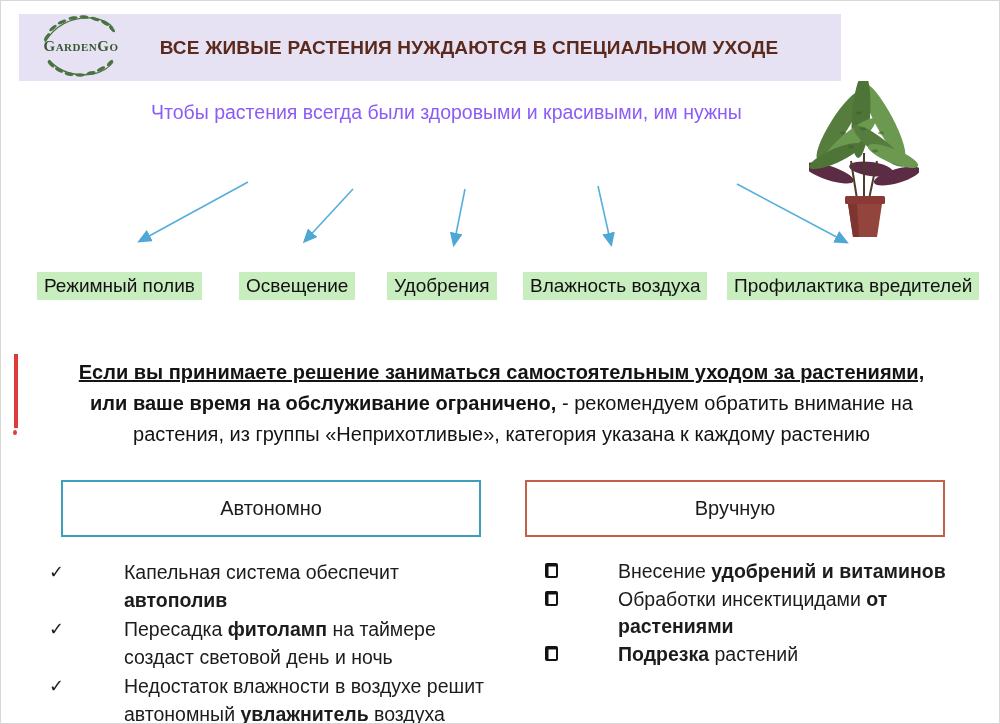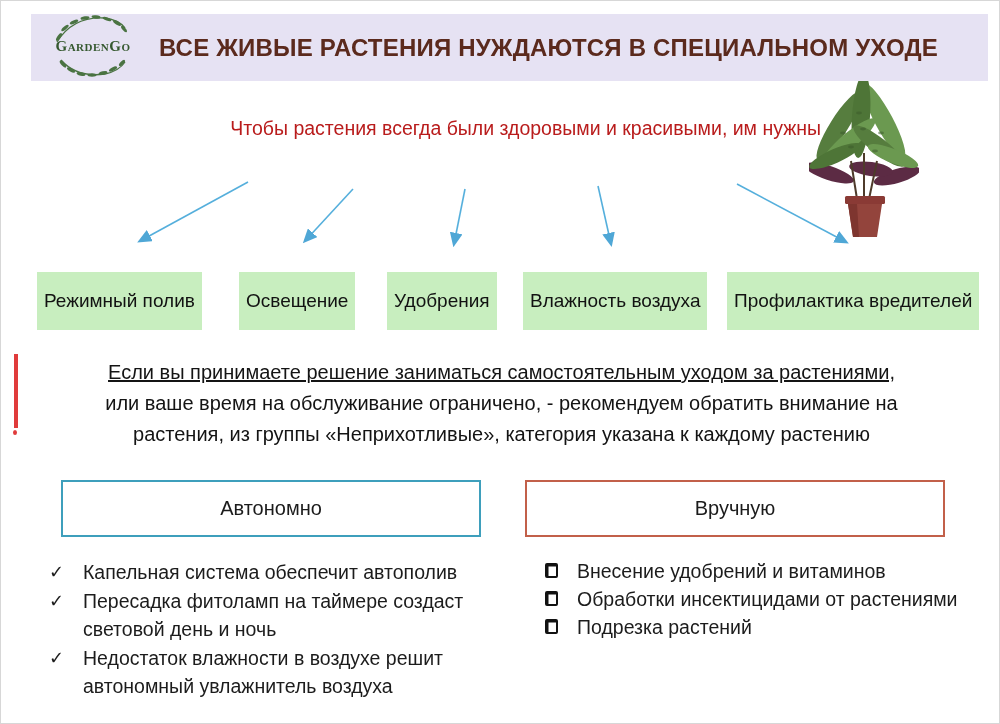--- a/index.html
+++ b/index.html
@@ -5,52 +5,52 @@
   * { margin:0; padding:0; box-sizing:border-box; }
   html,body { background:#fff; }
   body { font-family:"Liberation Sans", sans-serif; color:#1c1c1c; }
   .slide {
     position:relative; width:1000px; height:724px; background:#fff;
     border:1px solid #d7d7d7; overflow:hidden;
   }
 
   
   .band {
-    position:absolute; left:18px; top:13px; width:957px; height:67px;
-    background:#E6E2F3; display:flex; align-items:center;margin-left:12px;
+    position:absolute; left:18px; top:13px; width:822px; height:67px;
+    background:#E6E2F3; display:flex; align-items:center;
   }
   .logo {
     position:absolute; left:12px; top:-2px; width:100px; height:70px;
   }
   .logo-text {
     position:absolute; left:0; top:26px; width:100px; text-align:center;
     font-family:"Liberation Serif", serif; font-variant:small-caps;
     font-weight:700; font-size:15px; letter-spacing:.5px; color:#35582F;
   }
   .band-title {
     width:100%; text-align:center; padding-left:78px;
-    font-size:24px; font-weight:700; color:#5B2A1D; letter-spacing:.2px;
+    font-size:19px; font-weight:700; color:#5B2A1D; letter-spacing:.2px;
   }
 
   
   .intro {
     position:absolute; left:150px; top:96px; width:670px;
-    text-align:right; font-size:19.5px; line-height:31px; color:#b91c1c;margin-top:16px;
+    text-align:left; font-size:19.5px; line-height:31px; color:#8b5cf6;
   }
 
   
   .plant { position:absolute; left:808px; top:80px; width:110px; height:165px; }
 
   
   .arrows { position:absolute; left:0; top:0; width:1000px; height:724px; pointer-events:none; }
 
   
   .chip {
     position:absolute; top:271px; background:#C8EEBF; color:#121212;
-    font-size:19px; padding:18px 7px; white-space:nowrap;
+    font-size:19px; padding:3px 7px; white-space:nowrap;
   }
 
   
   .note-bar { position:absolute; left:13px; top:353px; width:4px; height:74px; background:#E03B3B; }
   .note-dot { position:absolute; left:12px; top:429px; width:4px; height:5px; background:#E03B3B; border-radius:50%; }
   .note {
     position:absolute; left:28px; top:356px; width:945px;
     text-align:center; font-size:20px; line-height:31px; color:#141414;
   }
 
@@ -69,22 +69,22 @@
   .list-manual { left:540px; width:460px; }
   .list li { display:flex; align-items:flex-start; font-size:19.5px; line-height:28px; margin-bottom:1px; }
   .list-manual li { line-height:27px; }
   .marker { flex:0 0 36px; }
   .check-glyph { font-size:18px; color:#1b1b1b; padding-left:2px; }
   .box-glyph {
     display:inline-block; width:13px; height:15px; margin:5px 0 0 4px;
     border:2.4px solid #121212; border-radius:2px; background:#fff;
     box-shadow:1.5px 1.5px 0 #121212 inset;
   }
-  .li-text { flex:1; }
-  .li-text b, .note b { font-weight:400; }
+  .li-text { flex:1;margin-left:41px; }
+  .li-text b, .note b { font-weight:700; }
 </style>
 </head>
 <body>
 
 <div class="slide">
 
   <div class="band">
     <div class="logo">
       <svg width="100" height="70" viewBox="0 0 100 70">
         <g stroke="#4A7342" stroke-width="1.3" fill="none">

